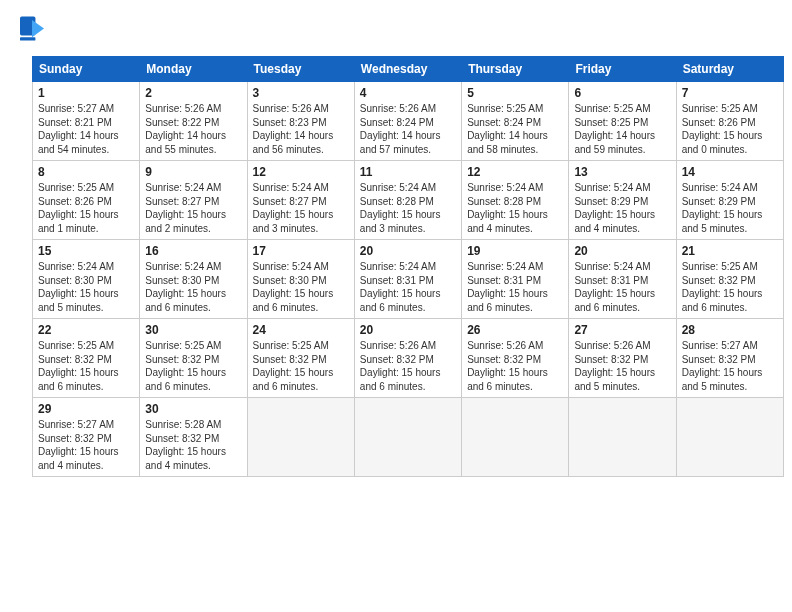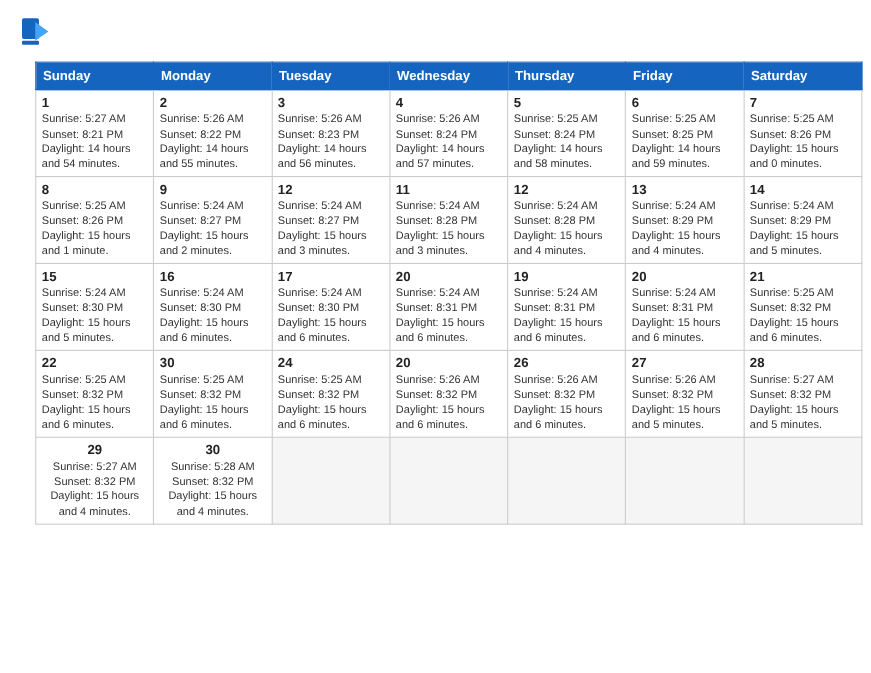--- a/index.html
+++ b/index.html
@@ -93,21 +93,20 @@
       display: block;
       margin-bottom: 2px;
     }
     .cell-text {
       font-size: 10px;
       line-height: 1.35;
       color: #333;
     }
     tr.last-row td {
       height: 68px;
-      text-align: center;
     }
   </style>
 </head>
 <body>
 
 <div class="page">
   <div class="header">
     <div class="logo">
       <svg class="logo-icon" width="28" height="36" viewBox="0 0 28 36">
         <rect x="0" y="0" width="18" height="22" rx="2" fill="#1565c0"></rect>

